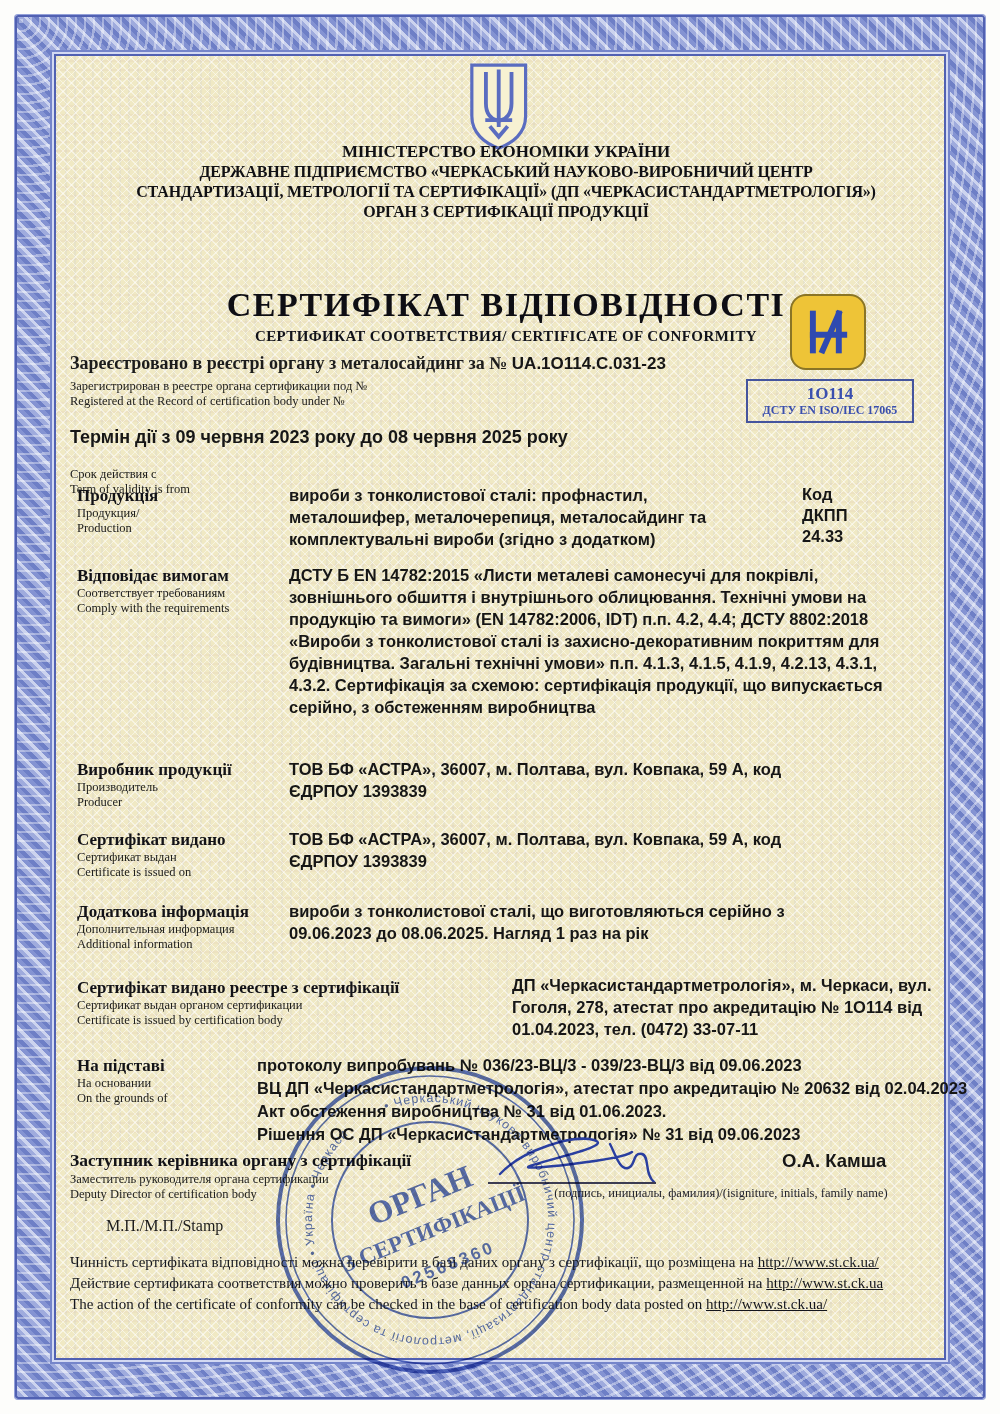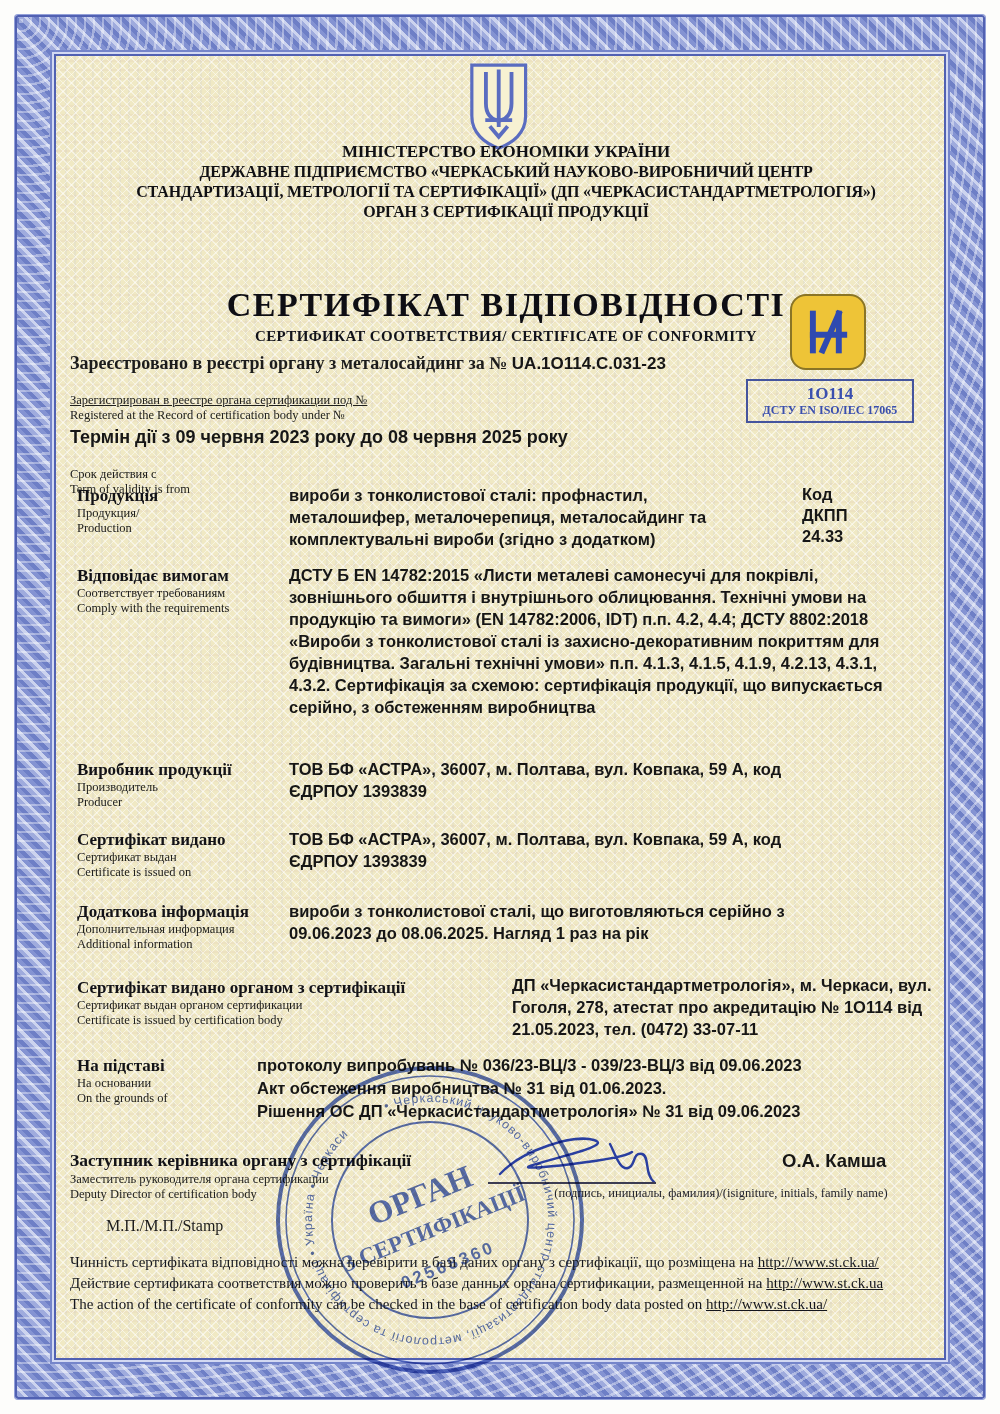--- a/index.html
+++ b/index.html
@@ -90,21 +90,21 @@
     <div class="abs accbox" style="top:323px;left:690px;width:152px;">
       <div class="n1">1О114</div>
       <div class="n2">ДСТУ EN ISO/ІЕС 17065</div>
     </div>
 
     <div class="abs" style="top:296px;left:14px;width:680px;">
       <div style="font-size:18px;line-height:22px;">
         <span class="serif-b">Зареєстровано в реєстрі органу з металосайдинг за №</span>
         <span class="sans-b" style="font-size:17px;">UA.1О114.С.031-23</span>
       </div>
-      <div class="sub" style="margin-top:18px;text-decoration:underline;">Зарегистрирован в реестре органа сертификации под №</div>
+      <div class="sub" style="margin-top:4px;">Зарегистрирован в реестре органа сертификации под №</div>
       <div class="sub">Registered at the Record of certification body under №</div>
     </div>
 
     <div class="abs" style="top:370px;left:14px;width:680px;">
       <div class="sans-b" style="font-size:18px;line-height:22px;">Термін дії з 09 червня 2023 року  до  08 червня 2025 року</div>
       <div class="sub" style="margin-top:19px;">Срок действия с</div>
       <div class="sub">Term of validity is from</div>
     </div>
 
     <div class="abs" style="top:430px;left:21px;width:200px;">
@@ -141,33 +141,34 @@
     <div class="abs sans-b value" style="top:772px;left:233px;width:520px;">ТОВ БФ «АСТРА», 36007, м. Полтава, вул. Ковпака, 59 А, код ЄДРПОУ 1393839</div>
 
     <div class="abs" style="top:846px;left:21px;width:205px;">
       <div class="label-ua serif-b">Додаткова інформація</div>
       <div class="sub">Дополнительная информация</div>
       <div class="sub">Additional information</div>
     </div>
     <div class="abs sans-b value" style="top:844px;left:233px;width:560px;">вироби з тонколистової сталі, що виготовляються серійно з 09.06.2023 до 08.06.2025. Нагляд 1 раз на рік</div>
 
     <div class="abs" style="top:922px;left:21px;width:420px;">
-      <div class="label-ua serif-b">Сертифікат видано органом з сертифікації</div>
+      <div class="label-ua serif-b">Сертифікат видано реестре з сертифікації</div>
       <div class="sub">Сертификат выдан органом сертификации</div>
       <div class="sub">Certificate is issued by certification body</div>
     </div>
-    <div class="abs sans-b value" style="top:918px;left:456px;width:430px;">ДП «Черкасистандартметрологія», м. Черкаси, вул. Гоголя, 278, атестат про акредитацію № 1О114 від 21.05.2023, тел. (0472) 33-07-11</div>
+    <div class="abs sans-b value" style="top:918px;left:456px;width:430px;">ДП «Черкасистандартметрологія», м. Черкаси, вул. Гоголя, 278, атестат про акредитацію № 1О114 від 01.04.2023, тел. (0472) 33-07-11</div>
 
     <div class="abs" style="top:1000px;left:21px;width:175px;">
       <div class="label-ua serif-b">На підставі</div>
       <div class="sub">На основании</div>
       <div class="sub">On the grounds of</div>
     </div>
     <div class="abs sans-b value" style="top:998px;left:201px;width:720px;line-height:23px;">
       <div>протоколу випробувань № 036/23-ВЦ/3 - 039/23-ВЦ/3 від 09.06.2023</div>
+      <div>ВЦ ДП «Черкасистандартметрологія», атестат про акредитацію № 20632 від 02.04.2023</div>
       <div>Акт обстеження виробництва № 31 від 01.06.2023.</div>
       <div>Рішення ОС ДП «Черкасистандартметрологія» № 31 від 09.06.2023</div>
     </div>
 
     <div class="abs" style="top:1094px;left:14px;width:420px;">
       <div class="label-ua serif-b" style="font-size:17.5px;">Заступник керівника органу з сертифікації</div>
       <div class="sub" style="margin-top:2px;">Заместитель руководителя органа сертификации</div>
       <div class="sub">Deputy Director of certification body</div>
       <div style="font-size:16px;margin:16px 0 0 36px;">М.П./М.П./Stamp</div>
     </div>

